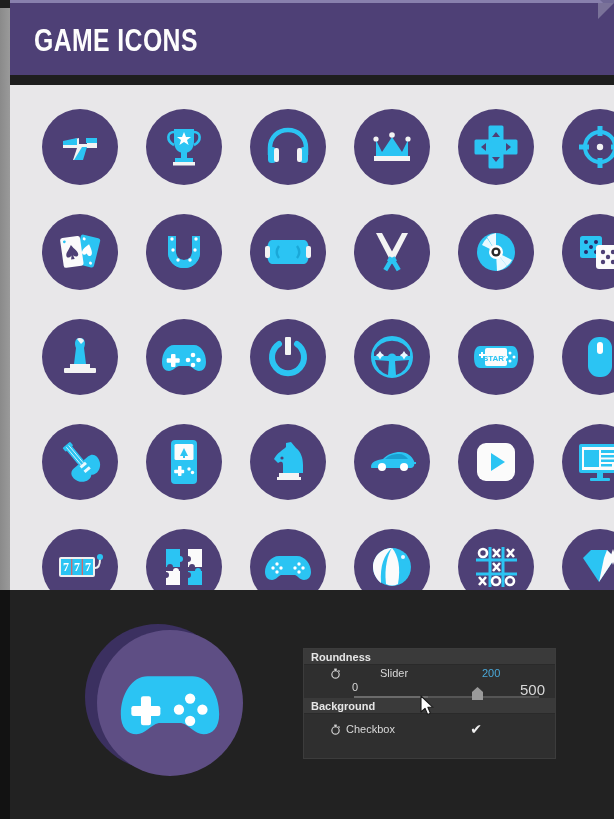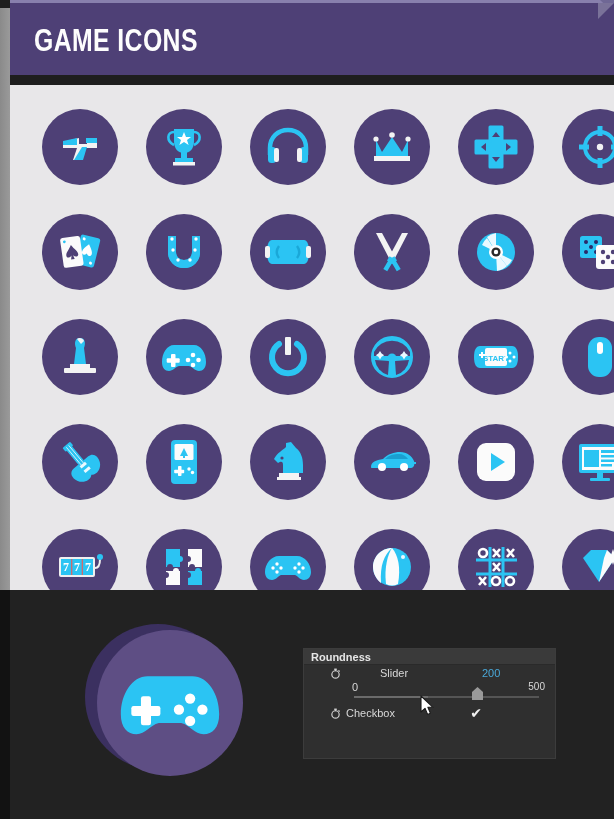--- a/index.html
+++ b/index.html
@@ -123,21 +123,21 @@
     position:relative; top:0;
   }
   .prop-label { flex:none;margin-left:34px; }
   .slider-value {
     position:absolute; left:142px; color:#4aa8d8; font-size:11px;margin-left:36px;
   }
   .minmax {
     position:relative; height:17px;
   }
   .minmax .mn { position:absolute; left:48px; top:0; color:#d8d8d8; font-size:11px; }
-  .minmax .mx { position:absolute; right:10px; top:0; color:#d8d8d8; font-size:10px; }
+  .minmax .mx { position:absolute; right:10px; top:0; color:#d8d8d8; font-size:15px; }
   .track {
     position:absolute; left:50px; top:15px; width:185px; height:2px;
     background:#555;
   }
   .track-fill {
     position:absolute; left:0; top:0; height:2px; width:74px; background:#6b6b6b;
   }
   .handle {
     position:absolute; left:118px; top:-9px;
     width:11px; height:13px;
@@ -601,20 +601,23 @@
         <div class="minmax">
           <span class="mn">0</span>
           <span class="mx">500</span>
           <div class="track">
             <div class="track-fill"></div>
             <div class="handle"></div>
           </div>
         </div>
       </div>
 
+      <div class="panel-section-head">
+        <span>Background</span>
+      </div>
 
       <div class="check-row">
         <span class="lbl">
           <span class="prop-icon">
             <svg width="11" height="11" viewBox="0 0 12 12">
               <circle cx="6" cy="7" r="4" fill="none" stroke="#cfcfcf" stroke-width="1.3"></circle>
               <rect x="4.6" y="0.6" width="2.8" height="1.6" fill="#cfcfcf"></rect>
               <rect x="5.3" y="2" width="1.4" height="1.4" fill="#cfcfcf"></rect>
               <rect x="9" y="2.6" width="1.8" height="1.2" transform="rotate(40 9.9 3.2)" fill="#cfcfcf"></rect>
             </svg>

